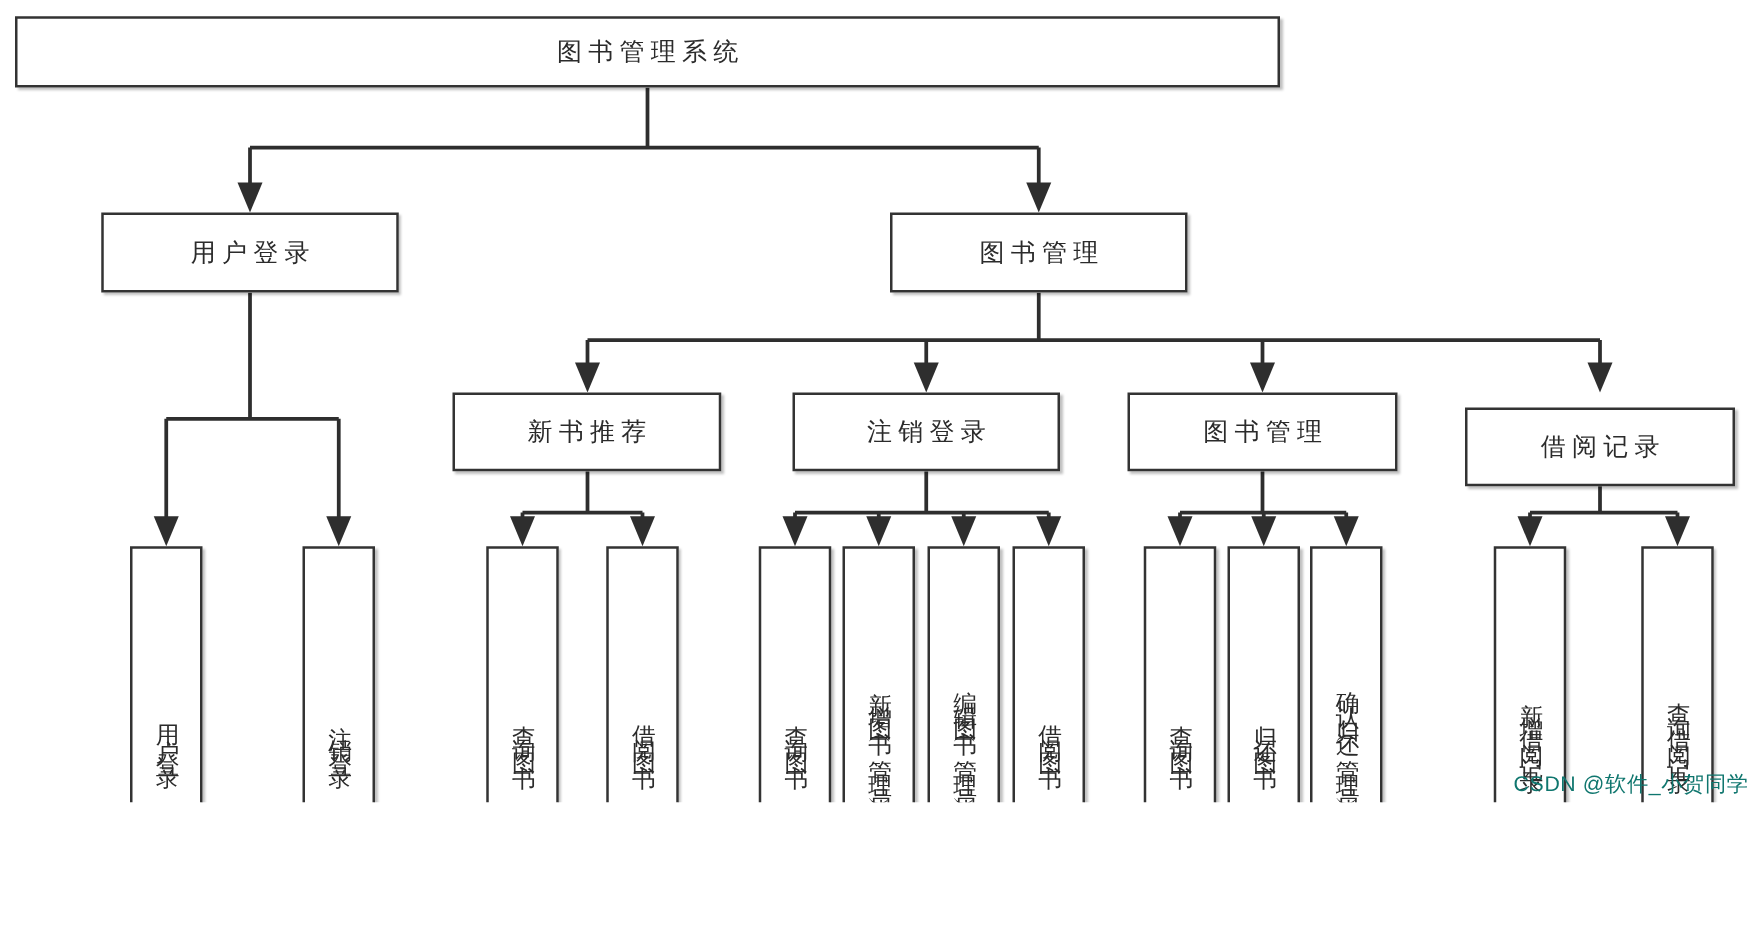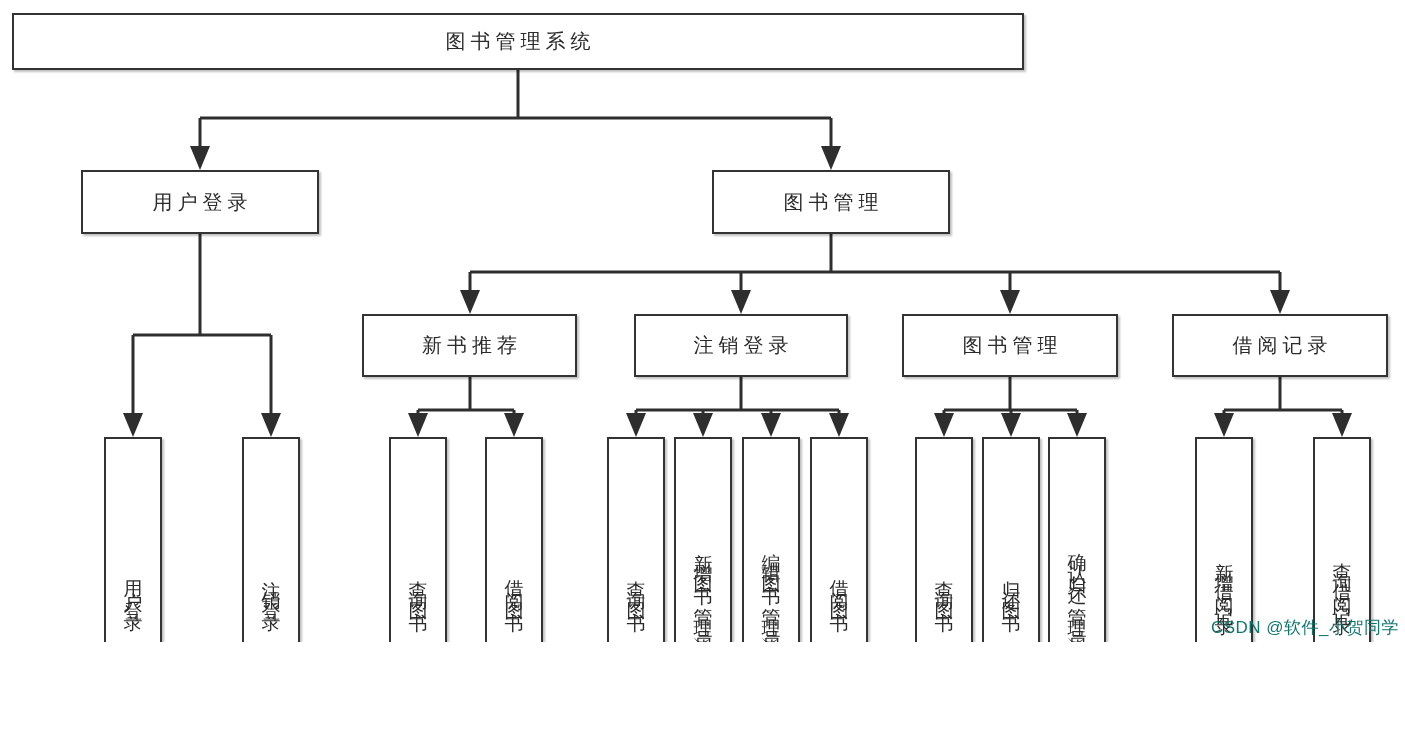--- a/index.html
+++ b/index.html
@@ -137,21 +137,21 @@
 
   <div class="box" style="left:712px;top:170px;width:238px;height:64px">
     <span class="hlabel">图书管理</span>
   </div>
   <div class="box" style="left:634px;top:314px;width:214px;height:63px">
     <span class="hlabel">注销登录</span>
   </div>
   <div class="box" style="left:902px;top:314px;width:216px;height:63px">
     <span class="hlabel">图书管理</span>
   </div>
-  <div class="box" style="left:1172px;top:314px;width:216px;height:63px">
+  <div class="box" style="left:1172px;top:326px;width:216px;height:63px">
     <span class="hlabel">借阅记录</span>
   </div>
 
   <div class="box" style="left:104px;top:437px;width:58px;height:300px">
     <span class="vlabel">用户登录</span>
   </div>
   <div class="box" style="left:242px;top:437px;width:58px;height:300px">
     <span class="vlabel">注销登录</span>
   </div>
 

